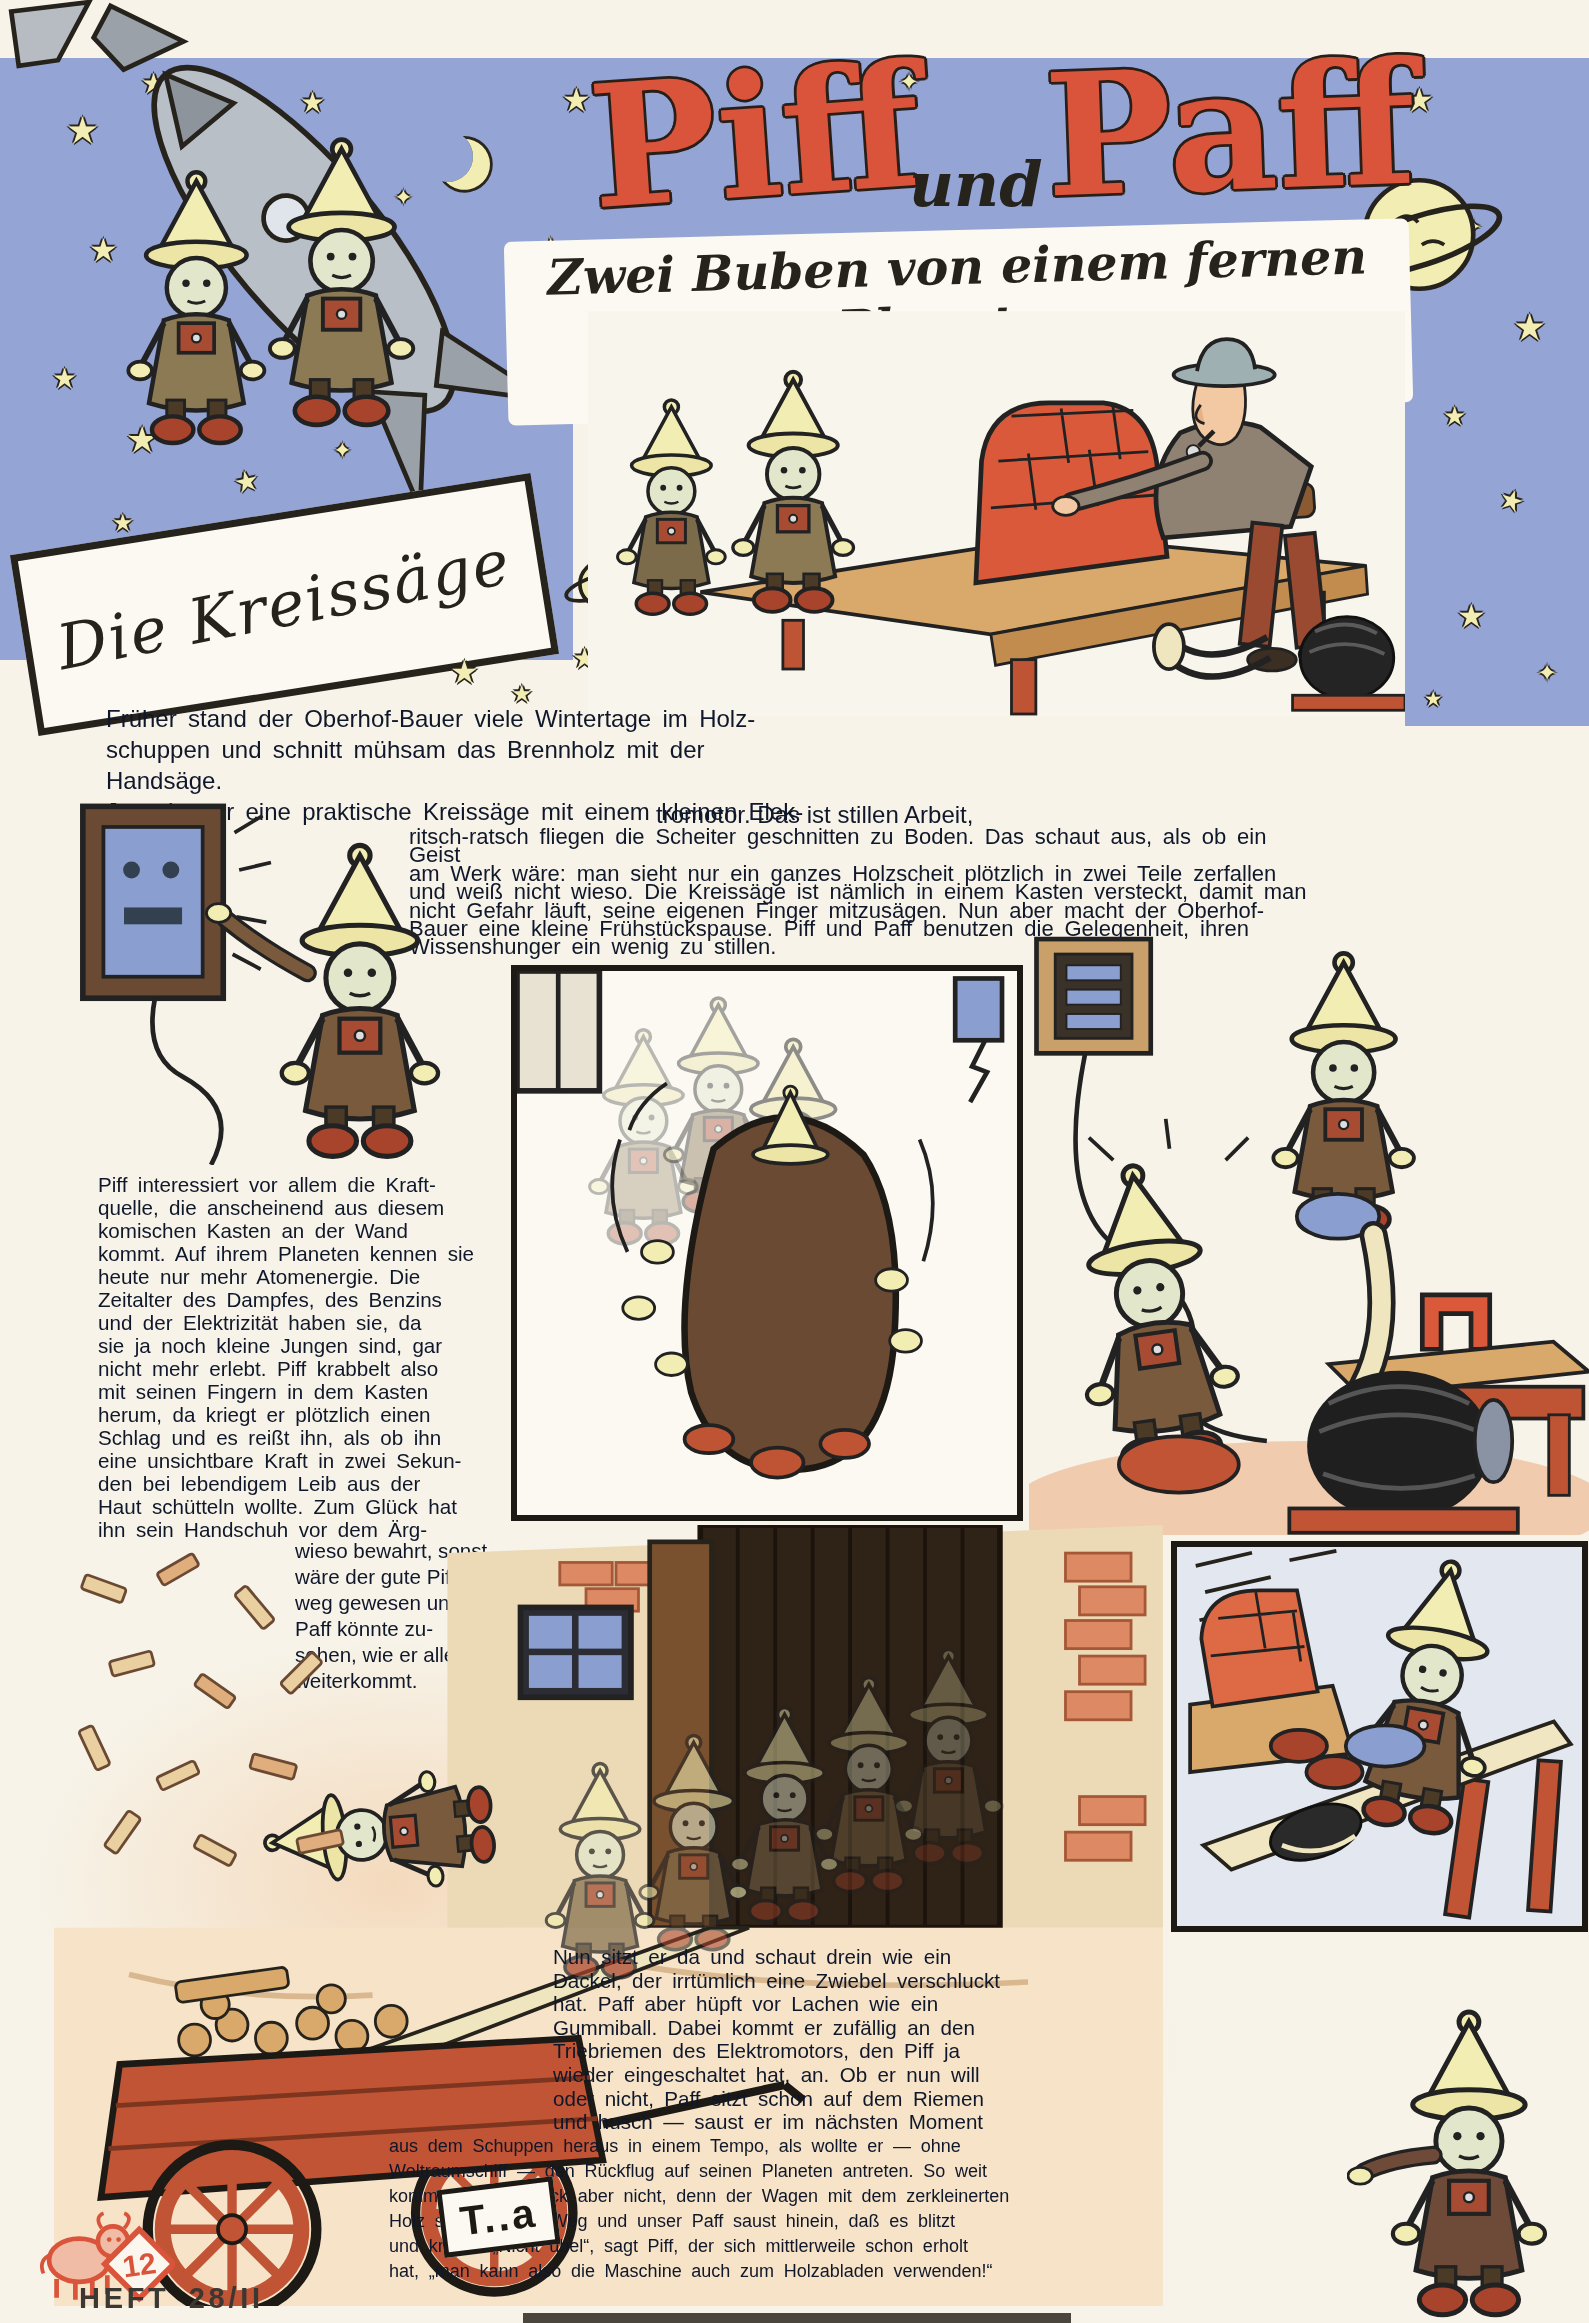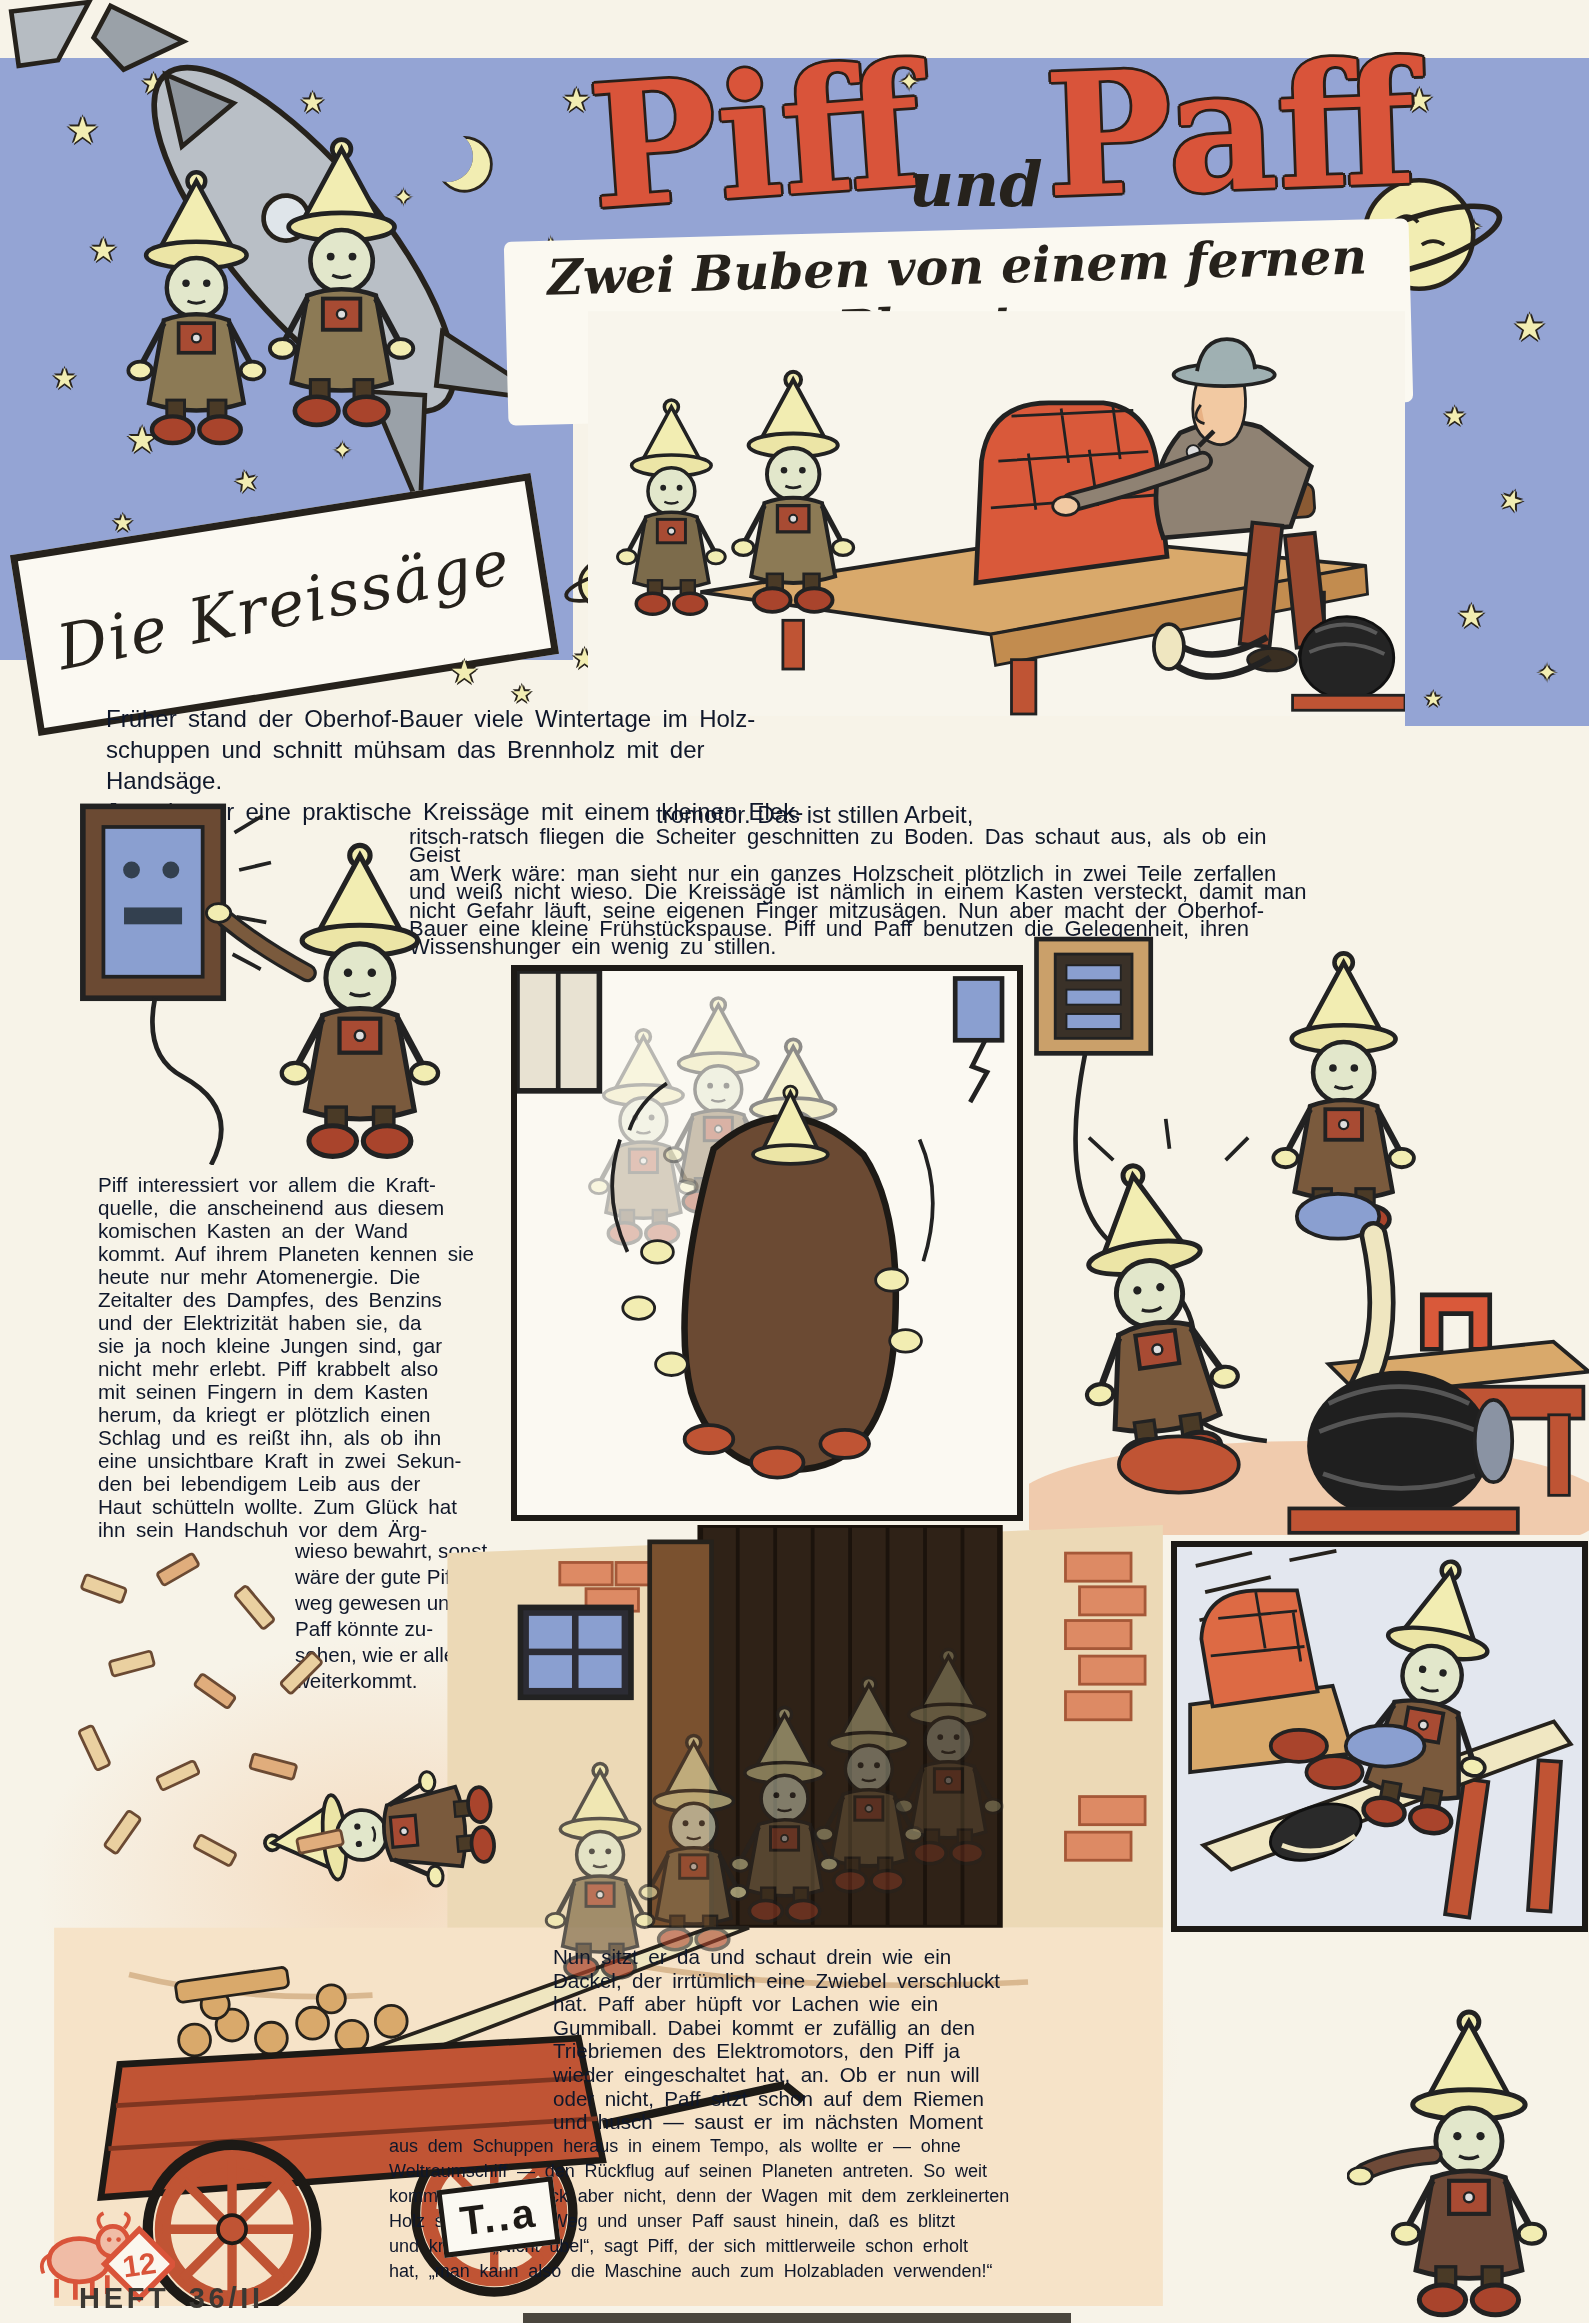--- a/index.html
+++ b/index.html
@@ -427,17 +427,17 @@
     <circle cx="84" cy="42" r="16" fill="#f0bca6" stroke="#d9543a" stroke-width="5"></circle>
     <path d="M72 28 q-8 -12 2 -16 M96 28 q10 -12 0 -16" stroke="#d9543a" stroke-width="4" fill="none"></path>
     <circle cx="80" cy="40" r="2.5" fill="#d9543a"></circle>
       <circle cx="90" cy="40" r="2.5" fill="#d9543a"></circle>
     <g transform="translate(112,66) rotate(45)">
         <rect x="-26" y="-26" width="52" height="52" fill="#fbf7ee" stroke="#d9543a" stroke-width="6"></rect>
       </g>
     <text x="112" y="78" text-anchor="middle" font-family="Liberation Sans, sans-serif" font-size="32" font-weight="bold" fill="#d9543a" transform="rotate(-8 112 66)">12</text>
   </svg>
 
-  <div class="heft" style="left:79px;top:2282px">HEFT 36/II</div>
+  <div class="heft" style="left:79px;top:2282px">HEFT 28/II</div>
   <div class="strip" style="left:523px;top:2313px;width:548px;height:10.3px"></div>
 
 </div>
 
 
 </body></html>

